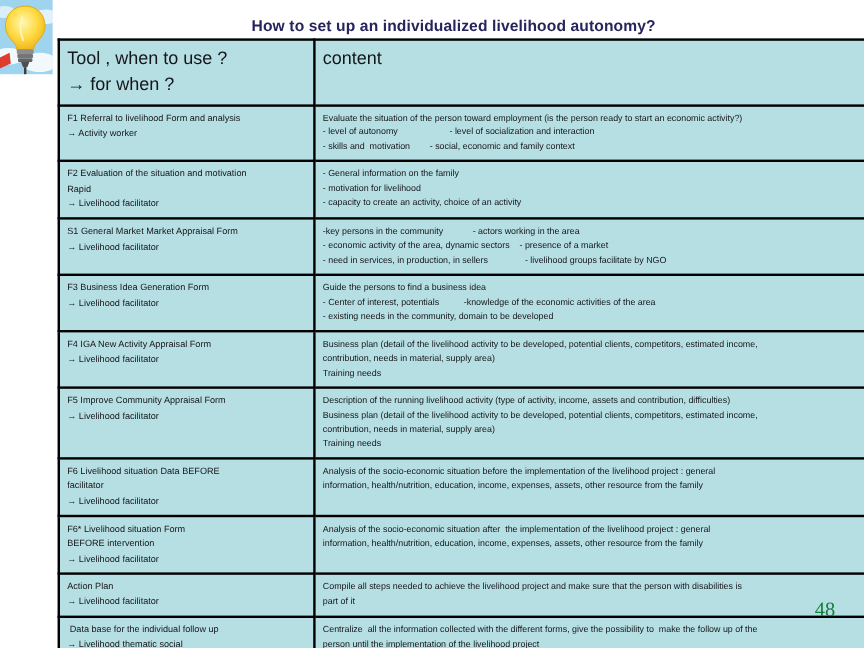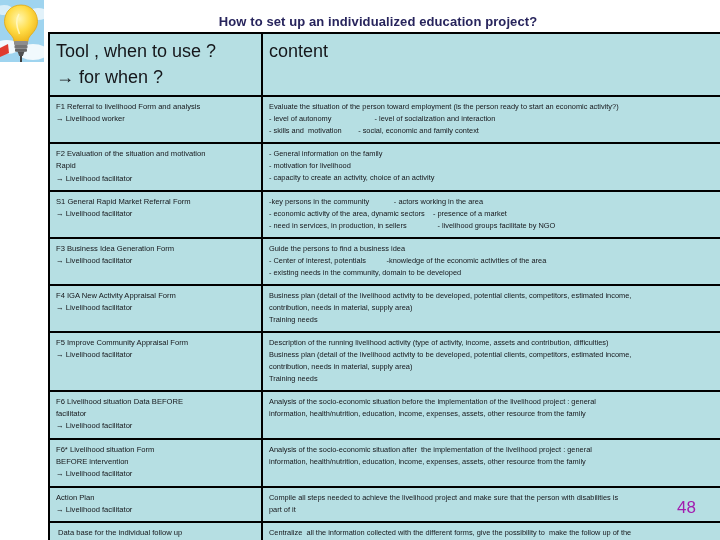--- a/index.html
+++ b/index.html
@@ -55,21 +55,21 @@
     background: #b6dfe3;
     vertical-align: top;
     padding: 4px 5px 5px 6px;
     color: #15161a;
   }
   #tool-table td.col-tool   { width: 200px; }
   #tool-table td.col-content{ width: 457px; }
 
   
   tr.header-row td {
-    font-size: 18px;
+    font-size: 15px;
     line-height: 1.45;
     padding: 5px 6px 7px 7px;
     margin-top: 12px;
   }
   tr.header-row td.col-tool span { display: block; }
 
   
   tr.body-row td {
     font-size: 7.4px;
     line-height: 1.62;
@@ -80,22 +80,22 @@
   }
   tr.body-row td .line { display: block; white-space: pre; }
   tr.body-row td.col-content .line { white-space: pre; }
 
   
   #page-number {
     position: absolute;
     right: 24px;
     bottom: 22px;
     font-size: 17px;
-    color: #a21caf;
-    font-family: Liberation Sans, sans-serif;
+    color: #15803d;
+    font-family: Liberation Serif, serif;
   }
 </style>
 </head>
 <body>
 
 <div id="logo-badge">
   <svg width="44" height="62" viewBox="0 0 44 62" xmlns="http://www.w3.org/2000/svg">
     <defs>
       <radialGradient id="bulbGrad" cx="45%" cy="38%" r="62%">
         <stop offset="0%" stop-color="#fff6b0"></stop>
@@ -112,35 +112,35 @@
     <path d="M19 14 C16 19 16.5 27 19.5 34" stroke="#fff9c8" stroke-width="1.6" fill="none" opacity="0.85"></path>
     <rect x="14" y="41" width="14" height="4" rx="1" fill="#8d8d8d"></rect>
     <rect x="14.5" y="45" width="13" height="3.4" rx="1" fill="#757575"></rect>
     <rect x="15" y="48.5" width="12" height="3.2" rx="1" fill="#646464"></rect>
     <path d="M17.5 51.5 L24.5 51.5 L22.8 56 L19.2 56 Z" fill="#4f4f4f"></path>
     <rect x="20" y="56" width="2" height="6" fill="#3d3d3d"></rect>
     <path d="M0 48 L8 44 L9 53 L0 57 Z" fill="#e03b2f"></path>
   </svg>
 </div>
 
-<div id="slide-title">How to set up an individualized education project?</div>
+<div id="slide-title">How to set up an individualized livelihood autonomy?</div>
 
 <table id="tool-table">
   <tbody>
     <tr class="header-row">
       <td class="col-tool">
         <span>Tool , when to use ?</span>
         <span>→ for when ?</span>
       </td>
       <td class="col-content">content</td>
     </tr>
   <tr class="body-row">
         <td class="col-tool">
           <span class="line">F1 Referral to livelihood Form and analysis</span>
-          <span class="line">→ Livelihood worker</span>
+          <span class="line">→ Activity worker</span>
         </td>
         <td class="col-content">
           <span class="line">Evaluate the situation of the person toward employment (is the person ready to start an economic activity?)</span>
           <span class="line">- level of autonomy                     - level of socialization and interaction</span>
           <span class="line">- skills and  motivation        - social, economic and family context</span>
         </td>
       </tr>
       <tr class="body-row">
         <td class="col-tool">
           <span class="line">F2 Evaluation of the situation and motivation</span>
@@ -148,21 +148,21 @@
           <span class="line">→ Livelihood facilitator</span>
         </td>
         <td class="col-content">
           <span class="line">- General information on the family</span>
           <span class="line">- motivation for livelihood</span>
           <span class="line">- capacity to create an activity, choice of an activity</span>
         </td>
       </tr>
       <tr class="body-row">
         <td class="col-tool">
-          <span class="line">S1 General Rapid Market Referral Form</span>
+          <span class="line">S1 General Market Market Appraisal Form</span>
           <span class="line">→ Livelihood facilitator</span>
         </td>
         <td class="col-content">
           <span class="line">-key persons in the community            - actors working in the area</span>
           <span class="line">- economic activity of the area, dynamic sectors    - presence of a market</span>
           <span class="line">- need in services, in production, in sellers               - livelihood groups facilitate by NGO</span>
         </td>
       </tr>
       <tr class="body-row">
         <td class="col-tool">

